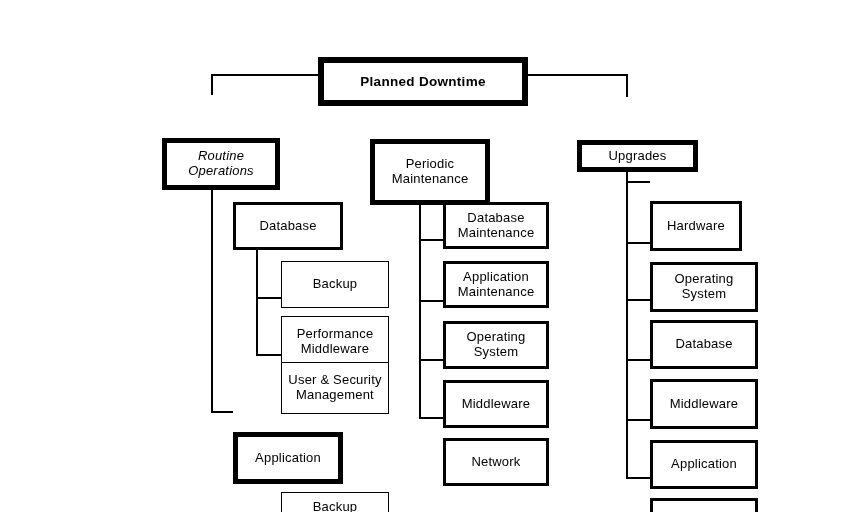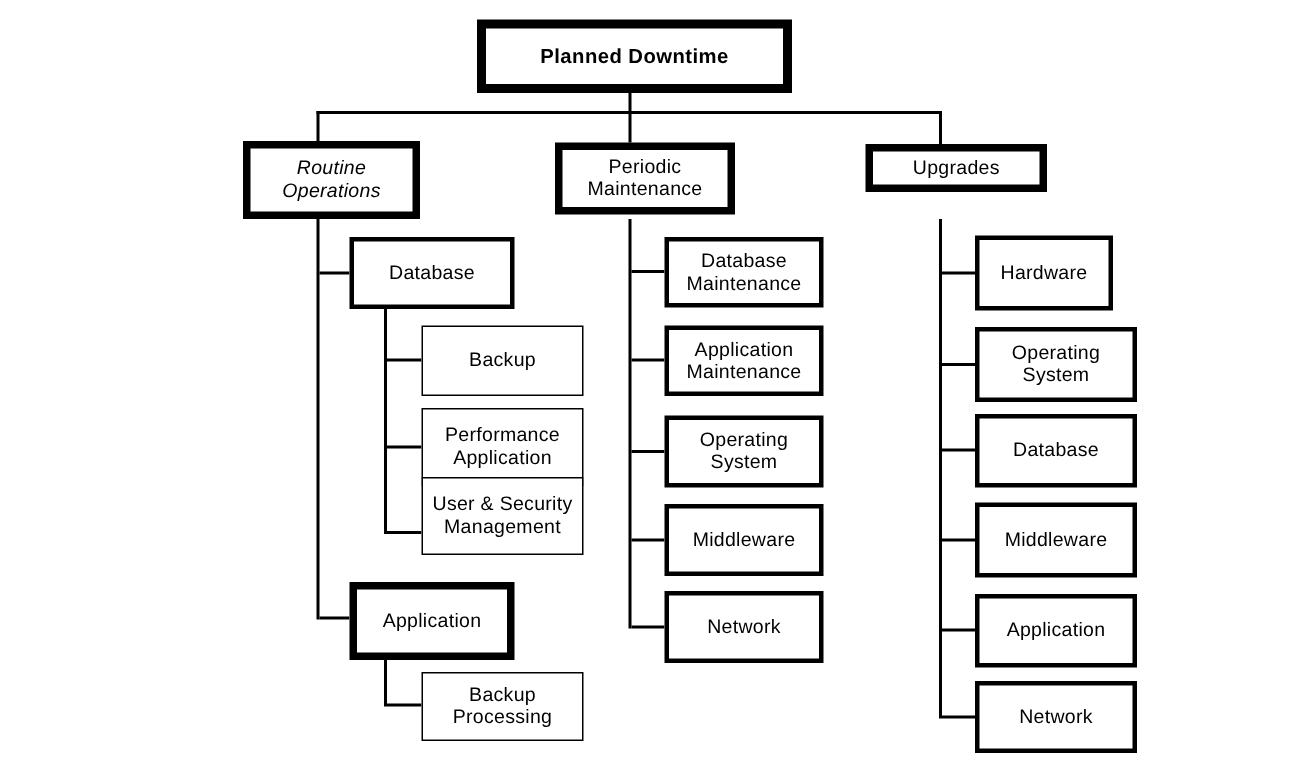--- a/index.html
+++ b/index.html
@@ -13,20 +13,21 @@
     overflow: hidden;
   }
   .node {
     position: absolute;
     box-sizing: border-box;
     background: #ffffff;
     display: flex;
     align-items: center;
     justify-content: center;
     z-index: 2;
+    margin-top: 44px;
   }
   .lvl0 { border: 6px solid #000000; }
   .lvl1 { border: 5px solid #000000; }
   .lvl2 { border: 3.5px solid #000000; }
   .lvl3 { border: 1.5px solid #000000; }
   .lbl {
     white-space: pre-line;
     text-align: center;
     font-size: 13px;
     line-height: 1.15;
@@ -50,40 +51,40 @@
 
   <div class="node lvl0" style="left:318px; top:13px; width:210px; height:49px;">
     <span class="lbl lbl-title">Planned Downtime</span>
   </div>
 
   <div class="node lvl1" style="left:162px; top:94px; width:118px; height:52px;font-style:italic;">
     <span class="lbl">Routine
 Operations</span>
   </div>
 
-  <div class="node lvl1" style="left:370px; top:95px; width:120px; height:48px;">
+  <div class="node lvl1" style="left:370px; top:95px; width:120px; height:66px;">
     <span class="lbl">Periodic
 Maintenance</span>
   </div>
 
   <div class="node lvl1" style="left:577px; top:96px; width:121px; height:32px;">
     <span class="lbl">Upgrades</span>
   </div>
 
   <div class="node lvl2" style="left:233px; top:158px; width:110px; height:48px;">
     <span class="lbl">Database</span>
   </div>
 
   <div class="node lvl3" style="left:281px; top:217px; width:108px; height:47px;">
     <span class="lbl">Backup</span>
   </div>
 
   <div class="node lvl3" style="left:281px; top:272px; width:108px; height:52px;">
     <span class="lbl">Performance
-Application</span>
+Middleware</span>
   </div>
 
   <div class="node lvl3" style="left:281px; top:318px; width:108px; height:52px;">
     <span class="lbl">User &amp; Security
 Management</span>
   </div>
 
   <div class="node lvl1" style="left:233px; top:388px; width:110px; height:52px;">
     <span class="lbl">Application</span>
   </div>

